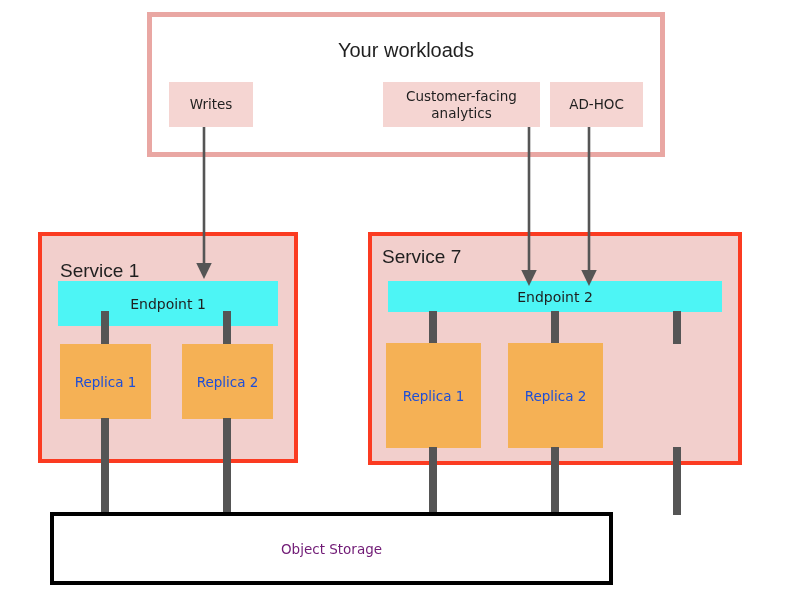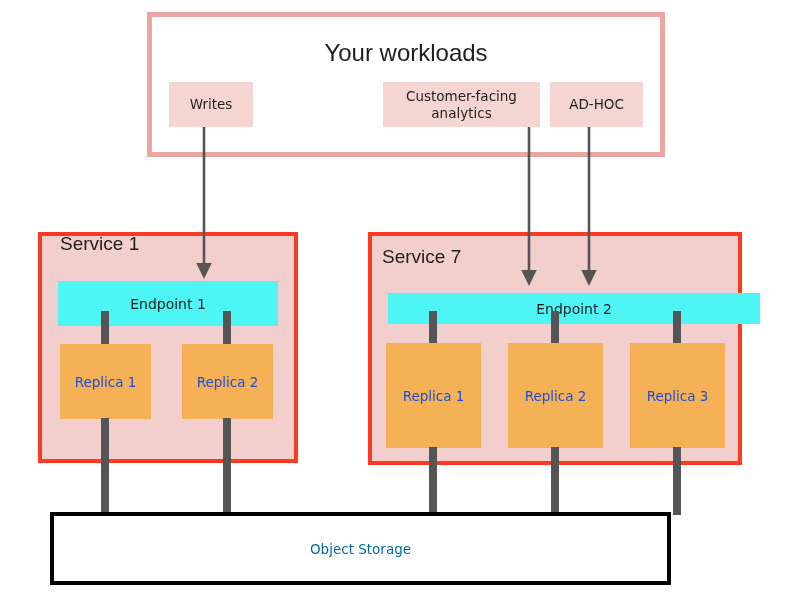--- a/index.html
+++ b/index.html
@@ -32,21 +32,21 @@
     border: 5px solid #e9a7a3;
     background: #ffffff;
     box-sizing: border-box;
   }
   .workloads-title {
     position: absolute;
     left: 0;
     top: 22px;
     width: 100%;
     text-align: center;
-    font-size: 24px;
+    font-size: 20px;
     font-family: "Liberation Sans", sans-serif;
     color: #1f1f1f;
     white-space: nowrap;
   }
 
   
   .chip {
     position: absolute;
     background: #f5d5d2;
     display: flex;
@@ -73,36 +73,36 @@
   #service-1 { left: 38px;  top: 232px; width: 260px; height: 231px; }
   #service-2 { left: 368px; top: 232px; width: 374px; height: 233px; }
 
   .service-title {
     position: absolute;
     font-size: 19px;
     font-family: "Liberation Sans", sans-serif;
     color: #1f1f1f;
     white-space: nowrap;
   }
-  #service-1-title { left: 60px;  top: 233px; }
+  #service-1-title { left: 60px;  top: 260px; }
   #service-2-title { left: 382px; top: 246px; }
 
   
   .endpoint {
     position: absolute;
     background: #4df5f5;
     display: flex;
     align-items: center;
     justify-content: center;
     font-size: 14px;
     color: #1f1f1f;
     box-sizing: border-box;
   }
   #endpoint-1 { left: 58px;  top: 281px; width: 220px; height: 45px; }
-  #endpoint-2 { left: 388px; top: 293px; width: 372px; height: 31px; }
+  #endpoint-2 { left: 388px; top: 281px; width: 334px; height: 31px; }
 
   
   .replica {
     position: absolute;
     background: #f5b155;
     display: flex;
     align-items: center;
     justify-content: center;
     font-size: 13.5px;
     color: #1d4ed8;
@@ -113,30 +113,30 @@
 
   #s2-replica-1 { left: 386px; top: 343px; width: 95px; height: 105px; }
   #s2-replica-2 { left: 508px; top: 343px; width: 95px; height: 105px; }
   #s2-replica-3 { left: 630px; top: 343px; width: 95px; height: 105px; }
 
   
   .storage-box {
     position: absolute;
     left: 50px;
     top: 512px;
-    width: 621px;
+    width: 563px;
     height: 73px;
     border: 4px solid #000000;
     background: #ffffff;
     box-sizing: border-box;
     display: flex;
     align-items: center;
     justify-content: center;
     font-size: 13.5px;
-    color: #0369a1;
+    color: #701a75;
   }
 
   
   .link {
     position: absolute;
     background: #555555;
     width: 8px;
   }
   
   #link-s1-e-r1 { left: 101px; top: 311px; height: 34px; }
@@ -195,21 +195,20 @@
   <div class="service-title" id="service-2-title">Service 7</div>
 
   <div class="endpoint" id="endpoint-2">Endpoint 2</div>
 
   <div class="link" id="link-s2-e-r1"></div>
   <div class="link" id="link-s2-e-r2"></div>
   <div class="link" id="link-s2-e-r3"></div>
 
   <div class="replica" id="s2-replica-1">Replica 1</div>
   <div class="replica" id="s2-replica-2">Replica 2</div>
-  <div class="replica" id="s2-replica-3">Replica 3</div>
 
   <div class="link" id="link-s2-r1-st"></div>
   <div class="link" id="link-s2-r2-st"></div>
   <div class="link" id="link-s2-r3-st"></div>
 
   <div class="storage-box">Object Storage</div>
 
   <svg id="arrows" viewBox="0 0 787 595">
     <defs>
       <marker id="arrowhead" markerWidth="7" markerHeight="7" refX="1.2" refY="3.0" orient="auto" markerUnits="strokeWidth">

